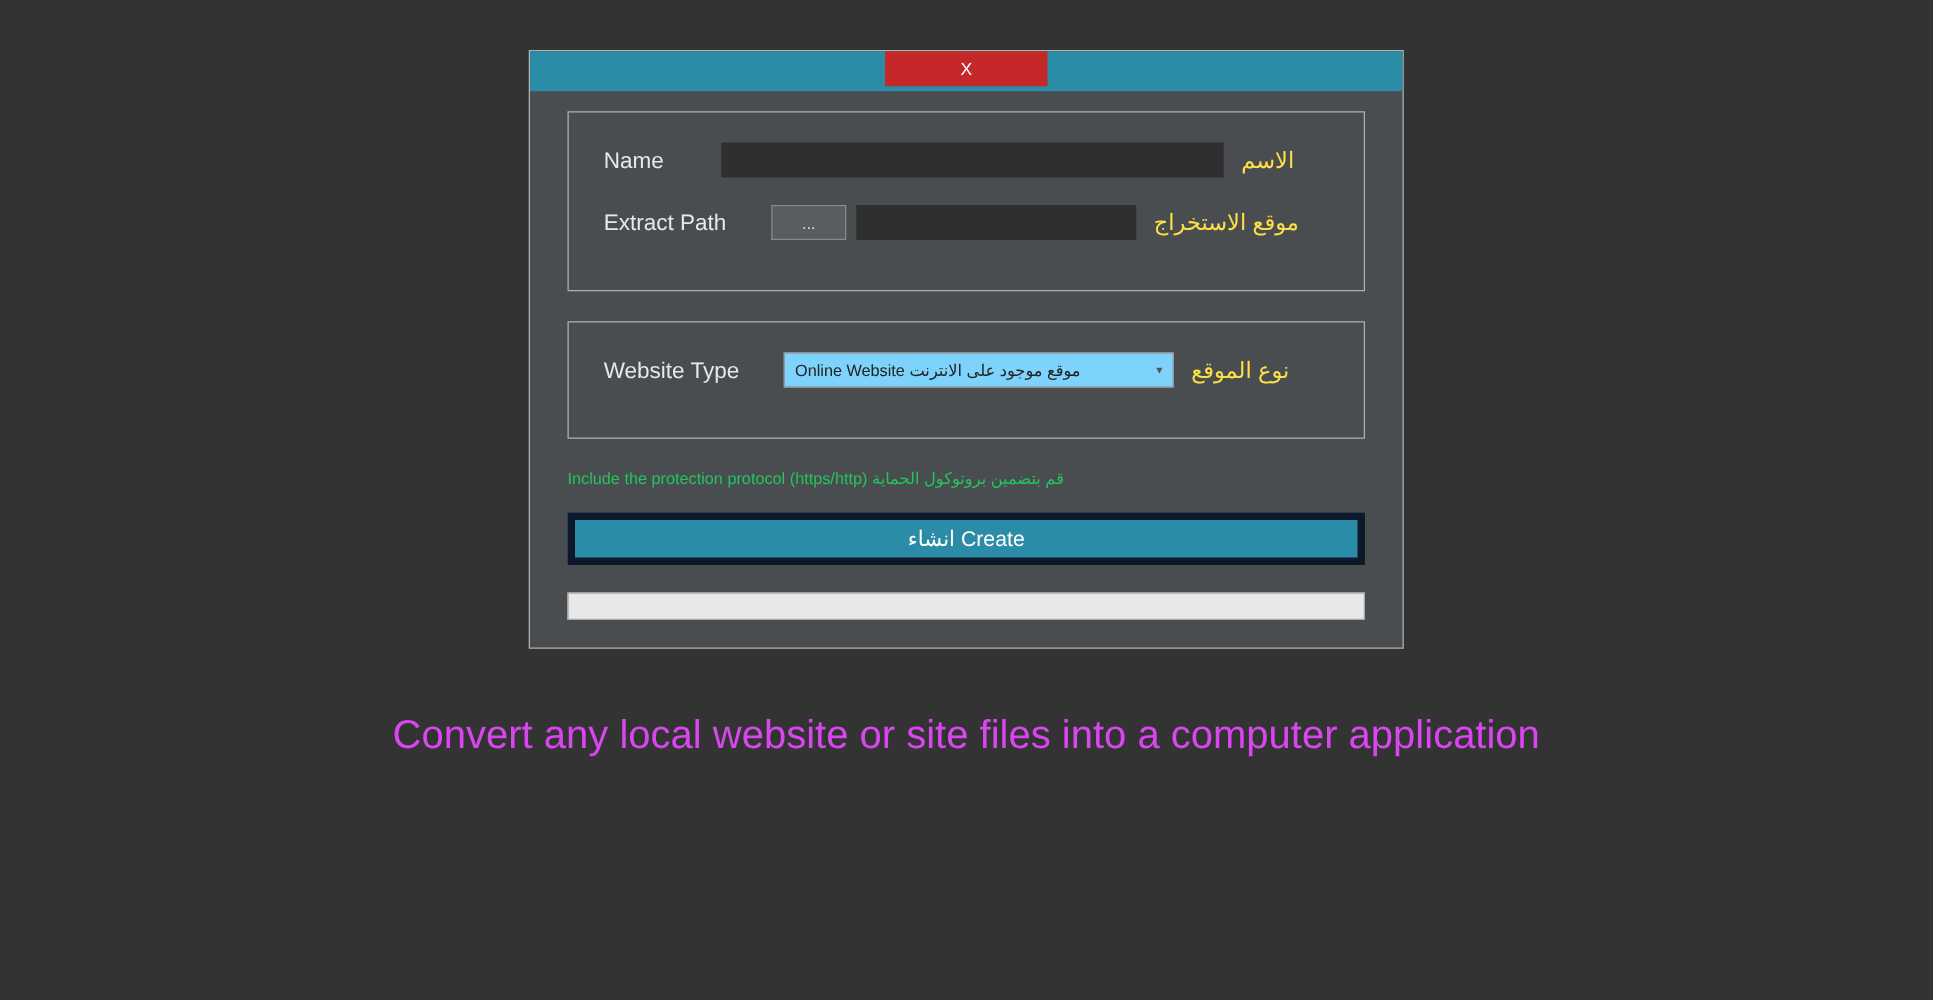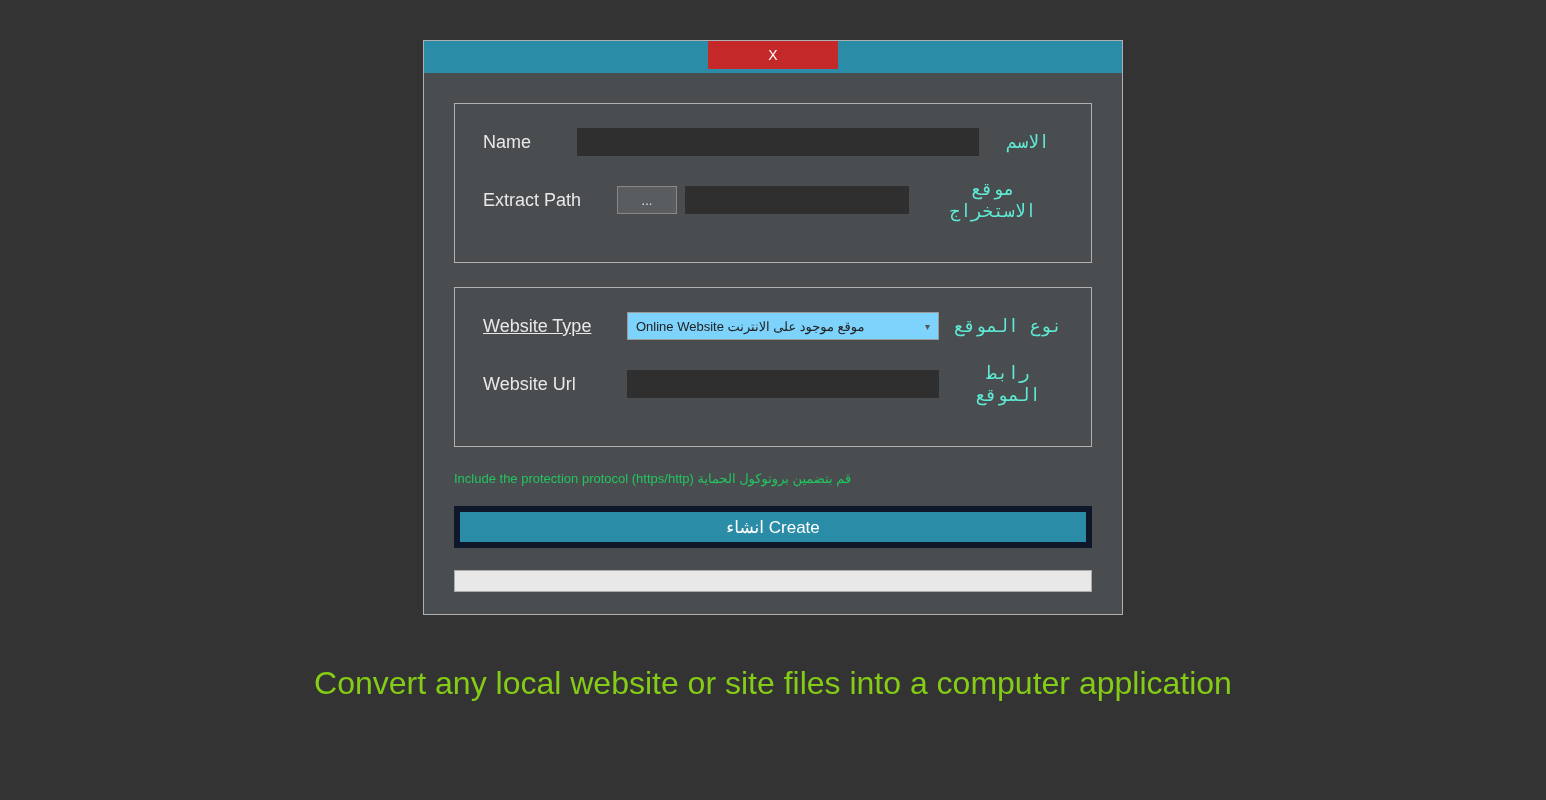--- a/index.html
+++ b/index.html
@@ -34,21 +34,21 @@
       color: #ffffff;
       width: 130px;
       height: 28px;
       display: flex;
       align-items: center;
       justify-content: center;
       font-size: 14px;
       cursor: pointer;
     }
     .window-body {
-      padding: 30px 30px 22px 30px;
+      padding: 16px 30px 22px 30px;
     }
     .section {
       border: 1px solid #b0b0b0;
       padding: 24px 28px;
       margin-bottom: 24px;
     }
     .form-row {
       display: flex;
       align-items: center;
       margin-bottom: 22px;
@@ -56,26 +56,25 @@
     .form-row:last-child {
       margin-bottom: 16px;
     }
     .label-left {
       color: #e8e8e8;
       font-size: 18px;
       text-align: left;
       flex-shrink: 0;
     }
     .label-right {
-      color: #5eead4;
+      color: #fde047;
       font-size: 18px;
-      text-align: center;
+      text-align: left;
       flex-shrink: 0;
       margin-left: auto;
-      font-family: Liberation Mono, monospace;
     }
     .input-dark {
       background: #2f2f2f;
       border: none;
       height: 28px;
       flex: 1;
       margin: 0 14px;
     }
     .name-row .label-left { width: 80px; }
     .name-row .input-dark { }
@@ -97,21 +96,21 @@
       margin: 0 8px 0 14px;
     }
     .extract-input {
       background: #2f2f2f;
       border: none;
       height: 28px;
       flex: 1;
       margin-right: 14px;
     }
     
-    .type-row .label-left { width: 130px; text-decoration: underline; }
+    .type-row .label-left { width: 130px; }
     .type-row .label-right { width: 110px; }
     .select-white {
       background: #7dd3fc;
       border: 1px solid #999;
       height: 28px;
       flex: 1;
       margin: 0 14px;
       display: flex;
       align-items: center;
       justify-content: space-between;
@@ -147,21 +146,21 @@
       cursor: pointer;
       margin-bottom: 22px;
     }
     .progress-bar {
       background: #e8e8e8;
       height: 22px;
       width: 100%;
       border: 1px solid #aaa;
     }
     .tagline {
-      color: #84cc16;
+      color: #d946ef;
       font-size: 32px;
       margin-top: 50px;
       text-align: center;
     }
   </style>
 </head>
 <body>
 
 <div class="app-window">
   <div class="titlebar">
@@ -185,25 +184,20 @@
 
     <div class="section">
       <div class="form-row type-row">
         <div class="label-left">Website Type</div>
         <div class="select-white">
           <span>Online Website موقع موجود على الانترنت</span>
           <span class="dropdown-arrow">▾</span>
         </div>
         <div class="label-right">نوع الموقع</div>
       </div>
-      <div class="form-row url-row">
-        <div class="label-left">Website Url</div>
-        <input class="input-dark" value="" style="">
-        <div class="label-right">رابط الموقع</div>
-      </div>
     </div>
 
     <div class="warning-text">Include the protection protocol (https/http) قم بتضمين بروتوكول الحماية</div>
 
     <div class="create-btn">انشاء Create</div>
 
     <div class="progress-bar"></div>
 
   </div>
 </div>

